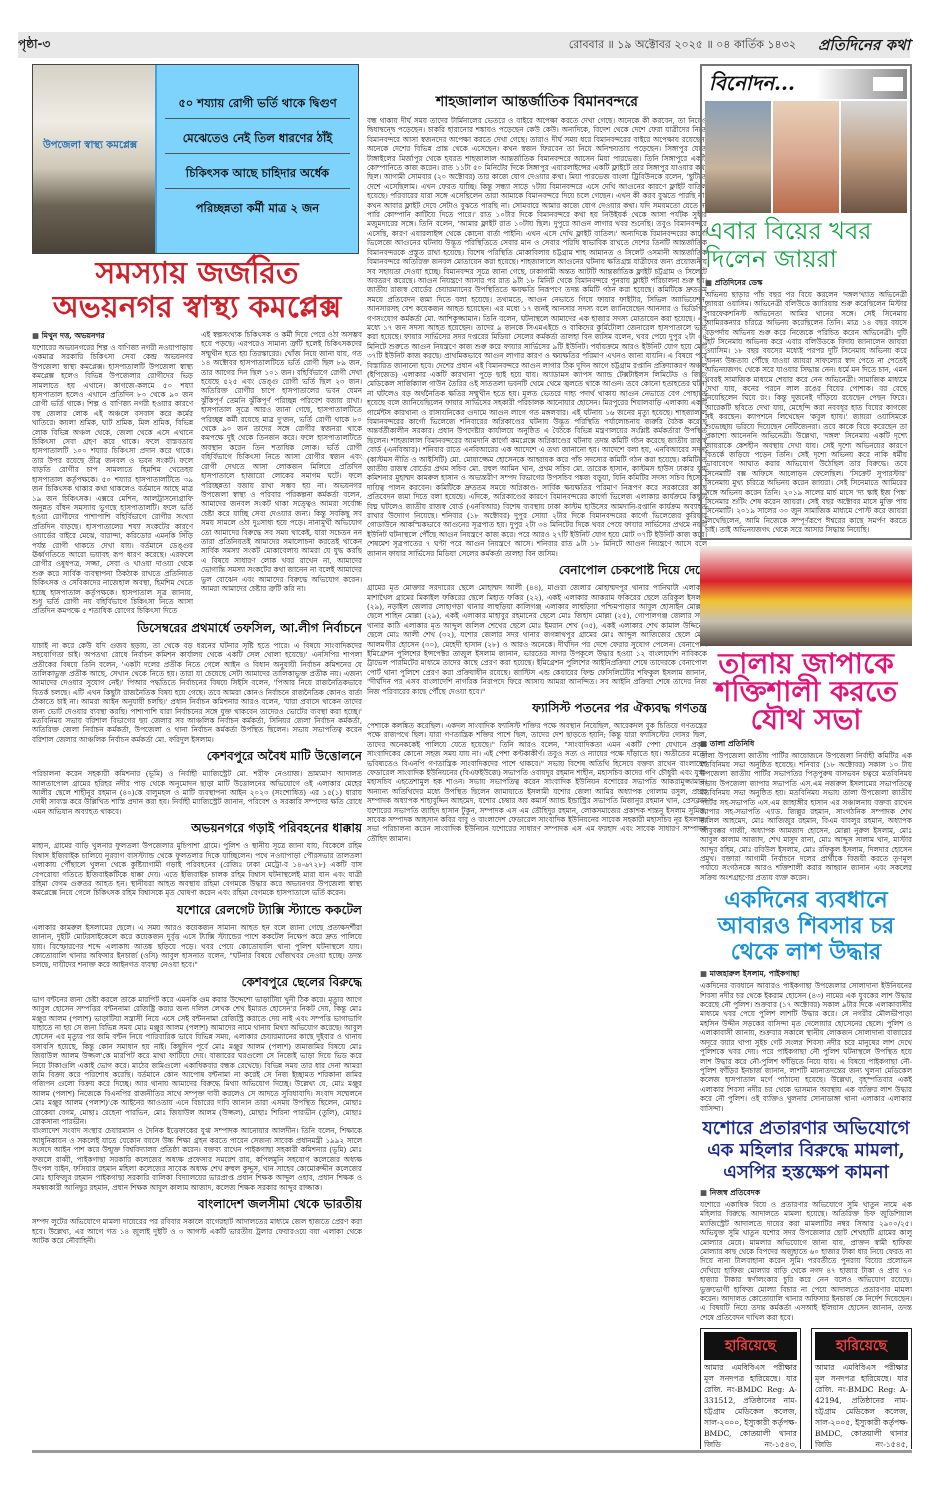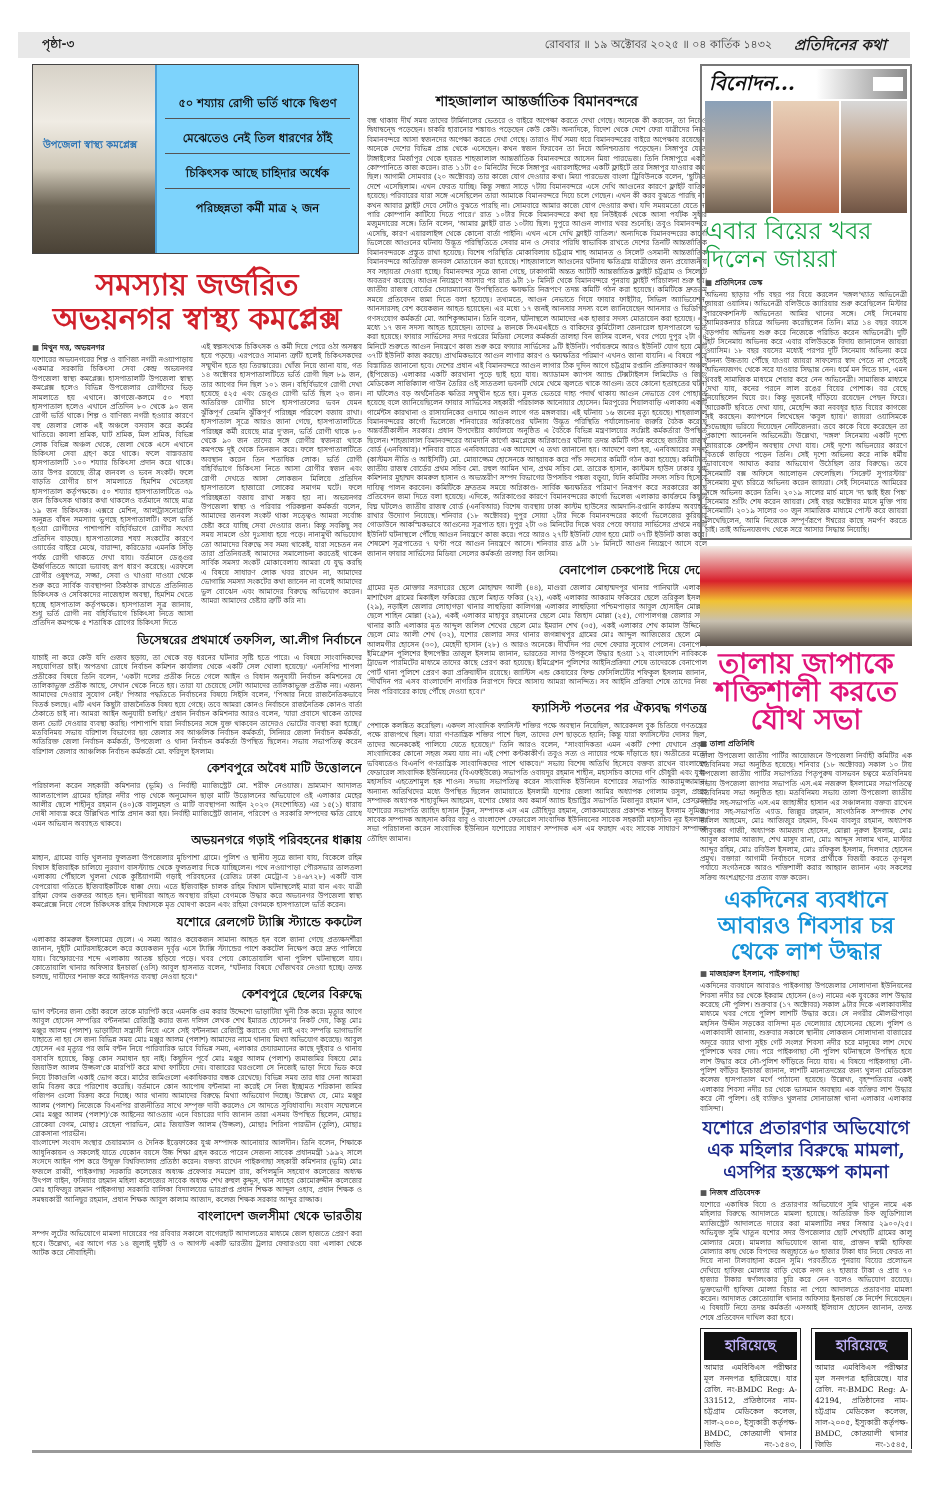--- a/index.html
+++ b/index.html
@@ -1,57 +1,57 @@
 <!DOCTYPE html>
 <html><head>
 <meta charset="utf-8">
 <style>
   * { box-sizing: border-box; margin: 0; padding: 0; }
   body { width: 945px; height: 1485px; background: #ffffff; font-family: "DejaVu Serif", serif; color: #111; overflow: hidden; position: relative; }
-  .topbar { position: absolute; left: 18px; top: 32px; width: 892px; height: 26px; background: #e8e8e8; display: flex; align-items: center; padding: 0 24px; }
+  .topbar { position: absolute; left: 18px; top: 32px; width: 892px; height: 26px; background: #e8e8e8; display: flex; align-items: center; padding: 0 0; }
   .pg { font-size: 12px; font-weight: bold; color: #222; }
   .date { margin-left: auto; font-size: 11px; color: #333; margin-right: 22px; }
   .mast { font-size: 15px; font-weight: bold; color: #1a1a1a; font-style: italic; }
   .col { position: absolute; top: 64px; overflow: hidden; }
   .c1 { left: 32px; width: 330px; }
   .c2 { left: 367px; width: 340px; }
   .c3 { left: 700px; width: 212px; }
   .bodytxt { font-size: 7.2px; line-height: 9.4px; text-align: justify; color: #1a1a1a; }
   .sub-h { font-size: 12px; font-weight: bold; text-align: right; margin: 3px 0 2px 0; color: #111; }
   .byline { font-size: 7.5px; font-weight: bold; margin-bottom: 1px; }
   .byline::before { content: "■ "; color: #555; }
   
   .lead-box { width: 327px; height: 190px; border: 1px solid #444; display: flex; }
   .lead-photo { width: 124px; height: 100%; background: linear-gradient(180deg,#d7d2c8 0%,#f0ece4 30%,#cfc8b8 55%,#6b6354 75%,#4a4236 100%); position: relative; border-right: 2px solid #4aa0d8; }
   .lead-photo .sign { position: absolute; left: 10px; top: 72px; font-size: 10px; color: #2470b5; font-weight: bold; }
   .lead-bullets { flex: 1; background: #7dd3fc; display: flex; flex-direction: column; justify-content: space-around; padding: 24px 8px; }
   .lead-bullets div { font-size: 11.5px; font-weight: bold; text-align: center; border-bottom: 1px solid #555; padding-bottom: 4px; }
   .lead-bullets div:last-child { border-bottom: none; }
-  .lead-head { font-size: 30px; font-weight: bold; color: #d0202a; text-align: center; line-height: 34px; margin-top: 14px; }
+  .lead-head { font-size: 30px; font-weight: bold; color: #d0202a; text-align: center; line-height: 34px; margin-top: 2px; }
   .lead-cols { display: flex; gap: 8px; margin-top: 6px; }
   .lead-cols > div { flex: 1; }
   
   .c2-head { font-size: 14px; font-weight: bold; text-align: center; margin-bottom: 2px; margin-top: 26px; }
   
   .box { border: 2px solid #777; padding: 3px; }
   .ent-head { background: linear-gradient(90deg,#ffffff 0%,#ffffff 55%,#8a8a8a 100%); font-size: 20px; font-style: italic; font-weight: bold; padding: 2px 4px; height: 30px; display: flex; align-items: center; }
   .ent-head .wbox { margin-left: auto; width: 30px; height: 14px; background: #fff; }
   .ent-photo { height: 112px; display: flex; gap: 2px; margin-top: 2px; }
   .ent-photo div { flex: 1; }
   .ph1 { background: linear-gradient(180deg,#8aa0b8,#c9b39b 60%,#6f5f50); }
   .ph2 { background: linear-gradient(180deg,#e8d0b8,#d9a890 50%,#b86a4a); }
   .ph3 { background: linear-gradient(180deg,#d8d8d8,#c09c80 50%,#6f5444); }
   .ent-title { font-size: 24px; font-weight: normal; color: #14a040; text-align: left; line-height: 28px; margin: 4px 0; }
   .jp-photo { height: 100px; margin-top: 6px; background: linear-gradient(180deg,#f2efe8 0%,#d8202c 35%,#f1c232 55%,#c8c0b0 75%,#5a5048 100%); }
   .jp-title { font-size: 28px; color: #e0147a; text-align: center; line-height: 28px; font-weight: bold; margin: 4px 6px; }
   .sh-title { font-size: 22px; color: #1592d8; text-align: center; line-height: 26px; font-weight: bold; margin: 4px 0; }
   .js-title { font-size: 18px; color: #1c2a8c; text-align: center; line-height: 22px; font-weight: bold; margin: 4px 0; }
   .ads { display: flex; gap: 10px; margin-top: 6px; }
   .ad { flex: 1; border: 1px solid #222; padding: 3px; }
-  .ad-h { background: #111; color: #c4b5fd; font-size: 14px; font-weight: bold; text-align: center; padding: 2px 0; margin-bottom: 2px; }
+  .ad-h { background: #111; color: #ef4444; font-size: 14px; font-weight: bold; text-align: center; padding: 2px 0; margin-bottom: 2px; }
   .ad-b { font-size: 7.6px; line-height: 11px; text-align: justify; }
   .rule { position: absolute; height: 3px; background: #999; }
 </style>
 </head>
 <body>
 
 <div class="topbar">
   <span class="pg">পৃষ্ঠা-৩</span>
   <span class="date">রোববার ॥ ১৯ অক্টোবর ২০২৫ ॥ ০৪ কার্তিক ১৪৩২</span>
   <span class="mast">প্রতিদিনের কথা</span>

